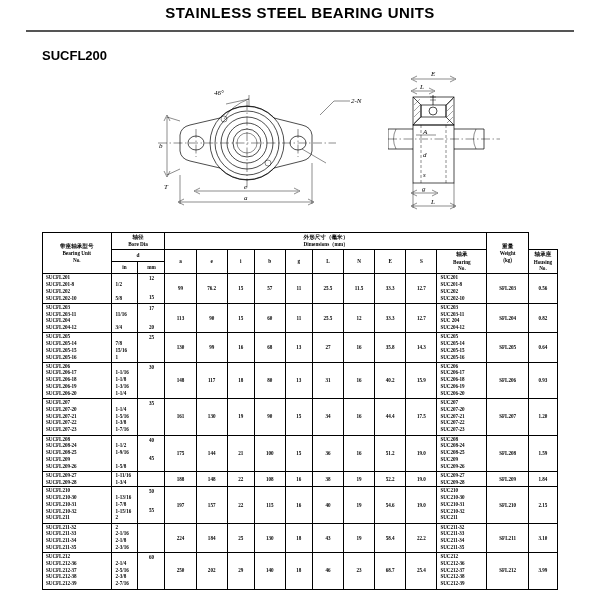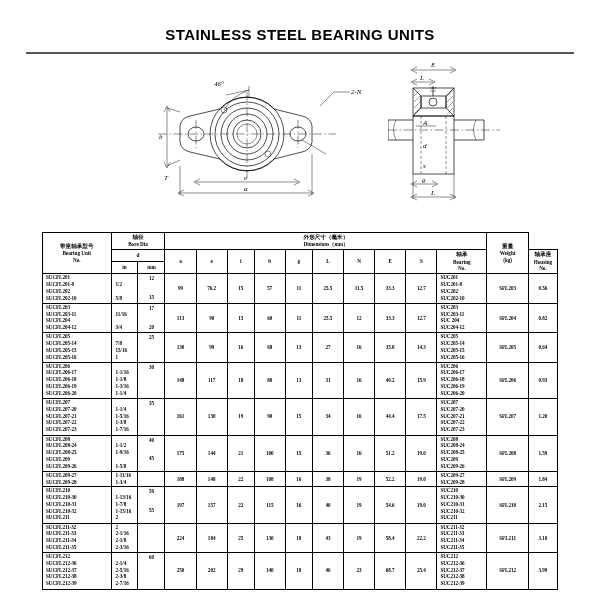--- a/index.html
+++ b/index.html
@@ -7,21 +7,21 @@
     width:600px;height:600px;background:#ffffff;
     font-family:"Liberation Serif",serif;color:#000;
     overflow:hidden;
   }
   .page{position:relative;width:600px;height:600px;}
 
   
   .title{
     text-align:center;font-family:"Liberation Sans",sans-serif;
     font-size:15px;font-weight:bold;letter-spacing:.4px;
-    padding-top:26px;
+    padding-top:4px;
   }
   .rule{height:2px;background:#555;margin:9px 26px 0 26px;}
   .series{
     font-family:"Liberation Sans",sans-serif;font-size:13px;font-weight:bold;
     margin:16px 0 0 42px;
   }
 
   
   .draw-wrap{position:relative;height:150px;}
   svg{display:block;}
@@ -58,20 +58,21 @@
   thead tr:first-child th{border-top:1.3px solid #000;}
   .lastrow td{border-bottom:1.3px solid #000;}
 </style>
 </head>
 <body>
 
 <div class="page">
 
   <div class="title">STAINLESS STEEL BEARING UNITS</div>
   <div class="rule"></div>
+  <div class="series">SUCFL200</div>
 
   <div class="draw-wrap">
 
     <svg class="svg-a" width="190" height="140" viewBox="0 0 190 140">
 
       <path class="ln" d="M30 72 L30 64 Q31 56 40 54 L70 47
                           A37 37 0 0 1 124 47 L152 54 Q161 56 162 64
                           L162 80 Q161 88 152 90 L124 97
                           A37 37 0 0 1 70 97 L40 90 Q31 88 30 80 Z"></path>
 

